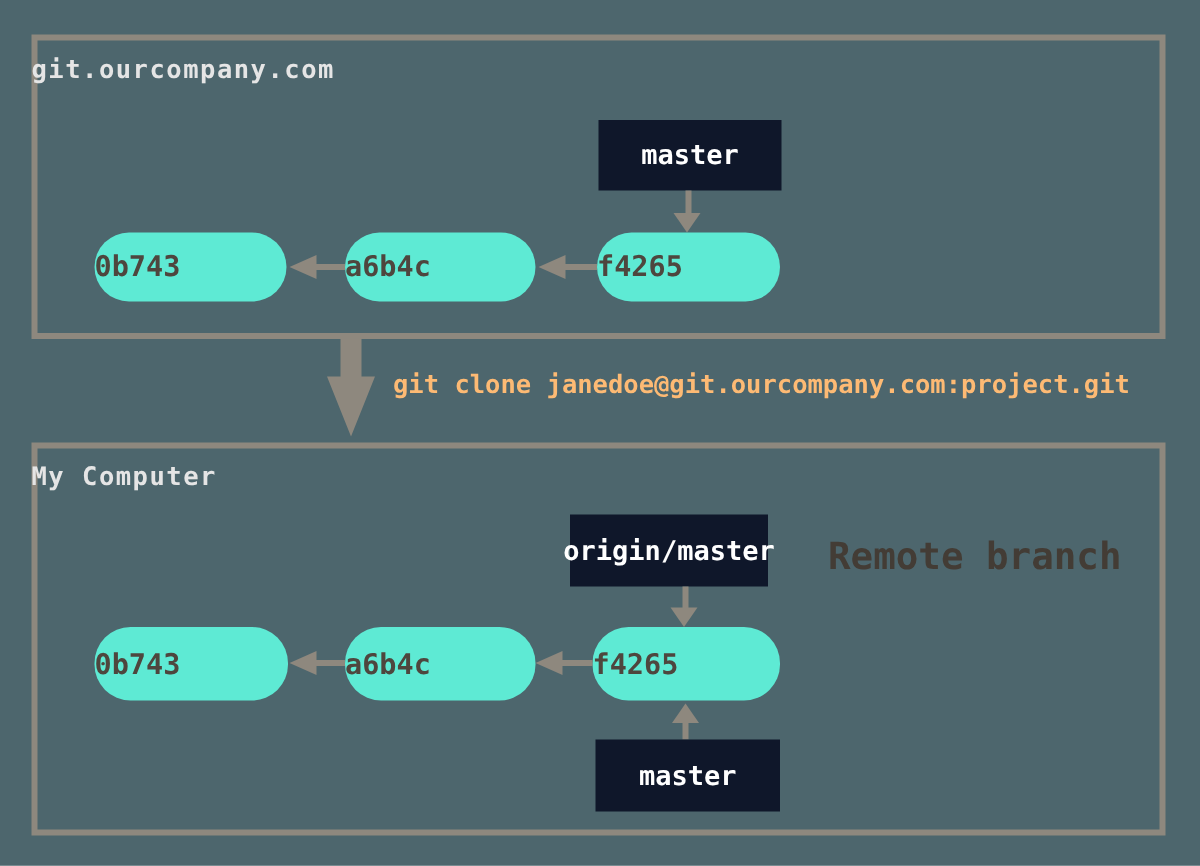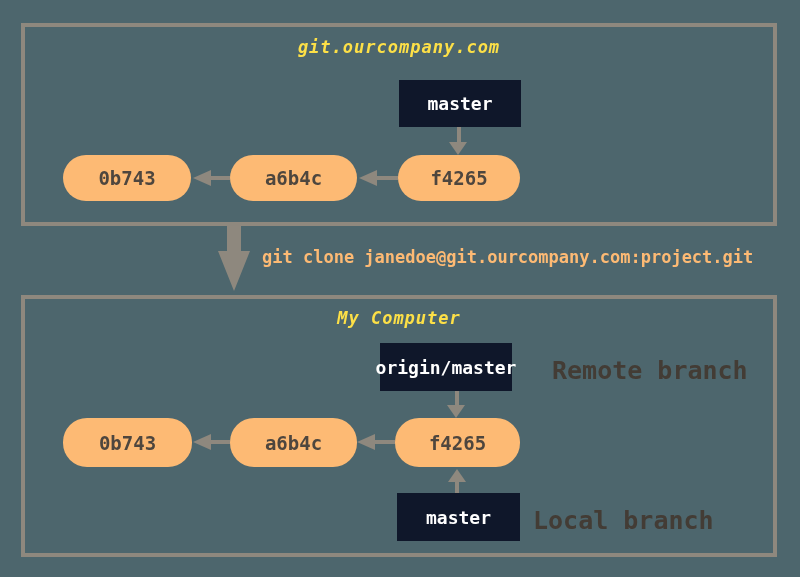--- a/index.html
+++ b/index.html
@@ -11,45 +11,43 @@
     font-family: "DejaVu Sans Mono", "Liberation Mono", monospace;
     overflow: hidden;
   }
   .panel {
     position: absolute;
     border: 4px solid #8e887e;
     box-sizing: border-box;
   }
   .panel-title {
     position: absolute;
-    text-align: center;
+    text-align: left;
     font-size: 17px;
     font-weight: bold;
-    color: #fde047;
+    color: #e5e5e5;
     letter-spacing: 1px;
-    font-style: italic;
   }
   .branch {
     position: absolute;
     background: #0f172a;
     color: #ffffff;
     display: flex;
     align-items: center;
     justify-content: center;
     font-size: 18px;
     font-weight: bold;
     box-sizing: border-box;
   }
   .commit {
     position: absolute;
-    background: #fdba74;
+    background: #5eead4;
     border-radius: 24px;
     display: flex;
     align-items: center;
-    justify-content: center;
     font-size: 19px;
     font-weight: bold;
     color: #4e463e;
     box-sizing: border-box;
   }
   .shaft { position: absolute; background: #8e887e; }
   .tri { position: absolute; width: 0; height: 0; }
   .tri-left  { border-top: 8px solid transparent; border-bottom: 8px solid transparent; border-right: 18px solid #8e887e; }
   .tri-down  { border-left: 9px solid transparent; border-right: 9px solid transparent; border-top: 13px solid #8e887e; }
   .tri-up    { border-left: 9px solid transparent; border-right: 9px solid transparent; border-bottom: 13px solid #8e887e; }
@@ -131,15 +129,14 @@
   <div class="shaft" style="left:209px; top:440px; width:21px; height:4px;"></div>
   <div class="tri tri-left" style="left:357px; top:434px;"></div>
   <div class="shaft" style="left:373px; top:440px; width:22px; height:4px;"></div>
 
   <div class="tri tri-up" style="left:448px; top:469px;"></div>
   <div class="shaft" style="left:455px; top:481px; width:4px; height:12px;"></div>
 
   <div class="branch" style="left:397px; top:493px; width:123px; height:48px;">
     <span>master</span>
   </div>
-  <div class="caption" style="left:533px; top:506px;">Local branch</div>
 
 </div>
 
 </body></html>

